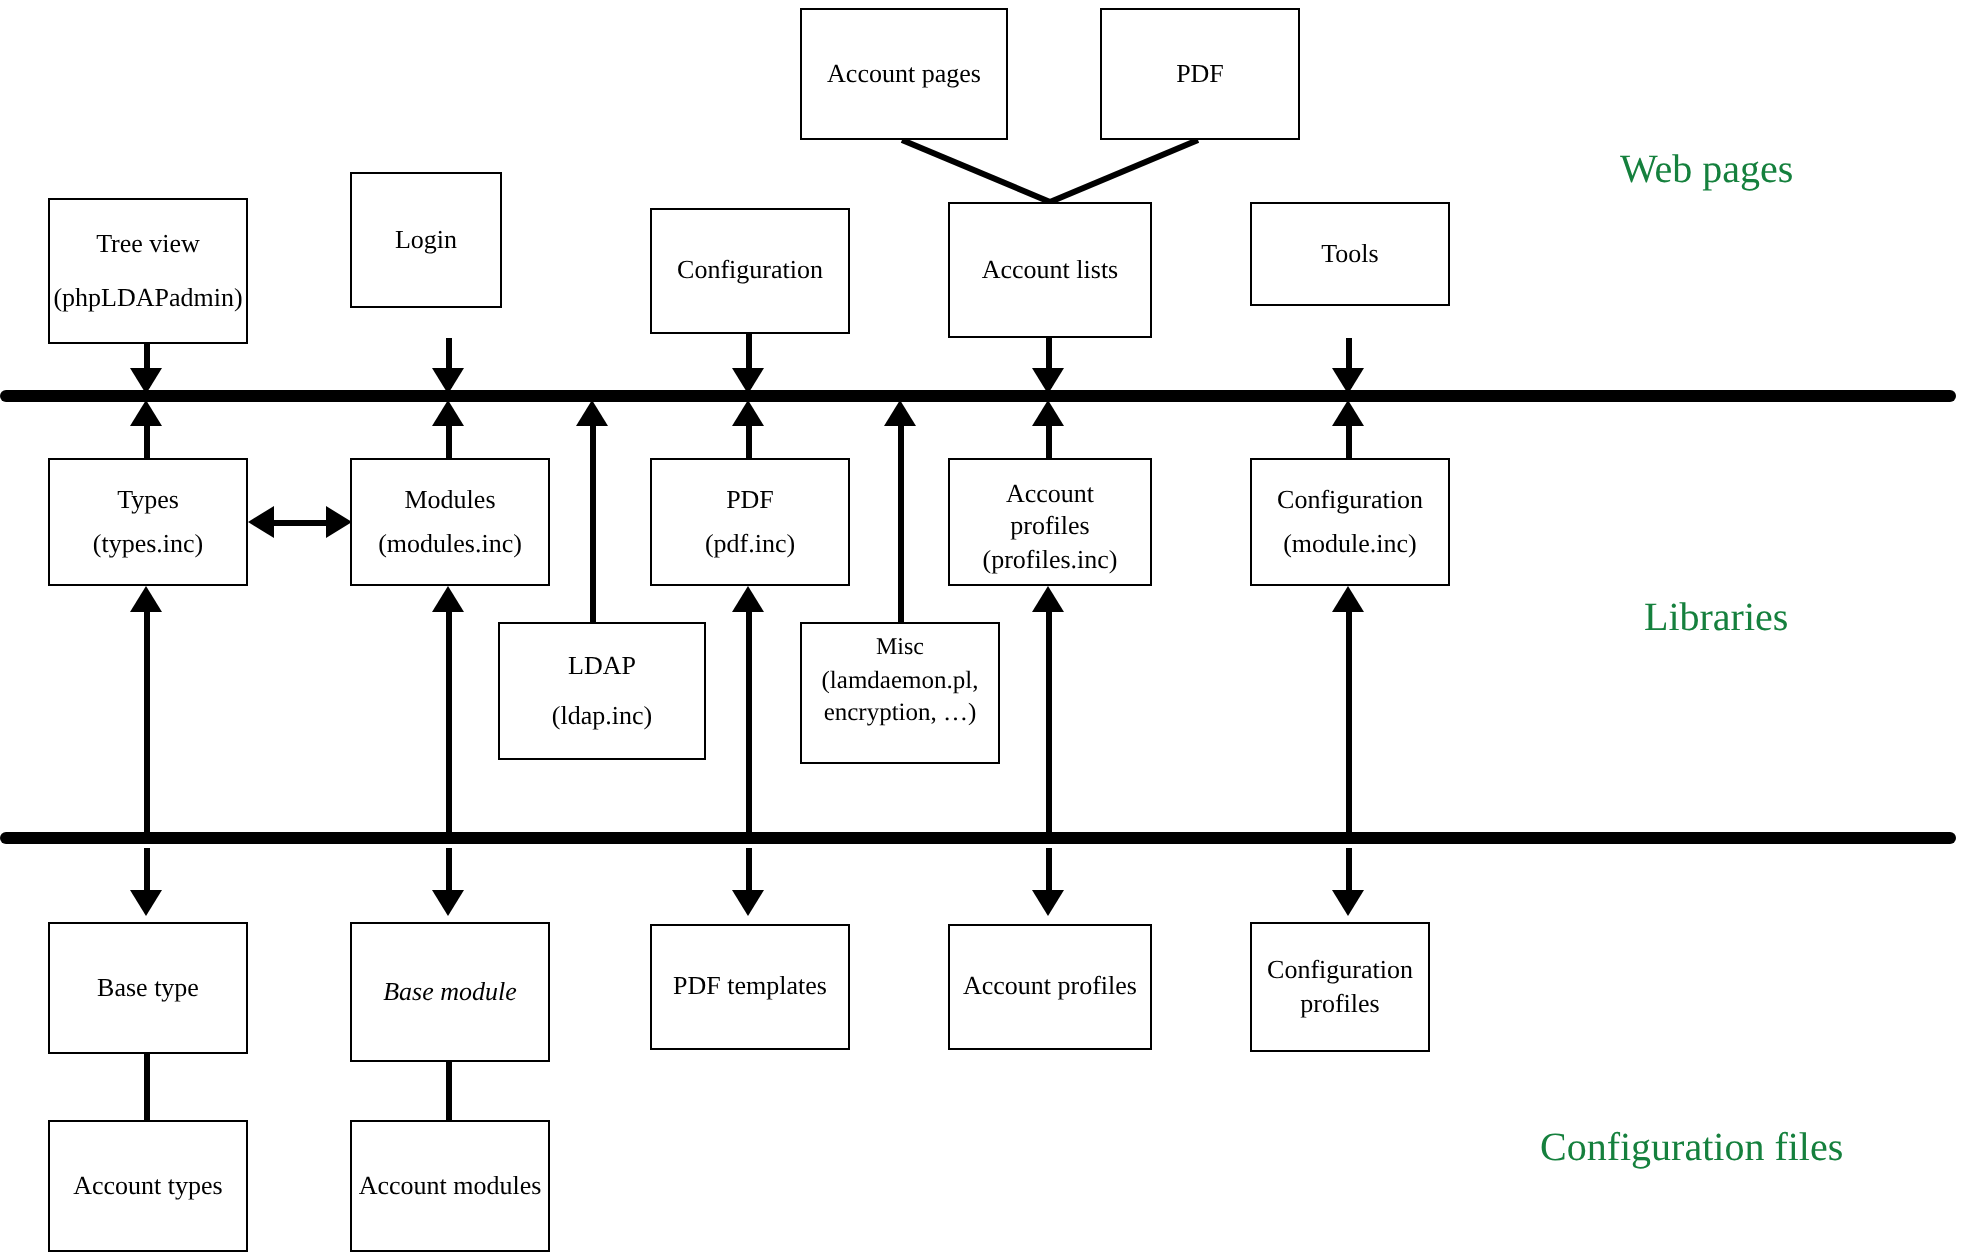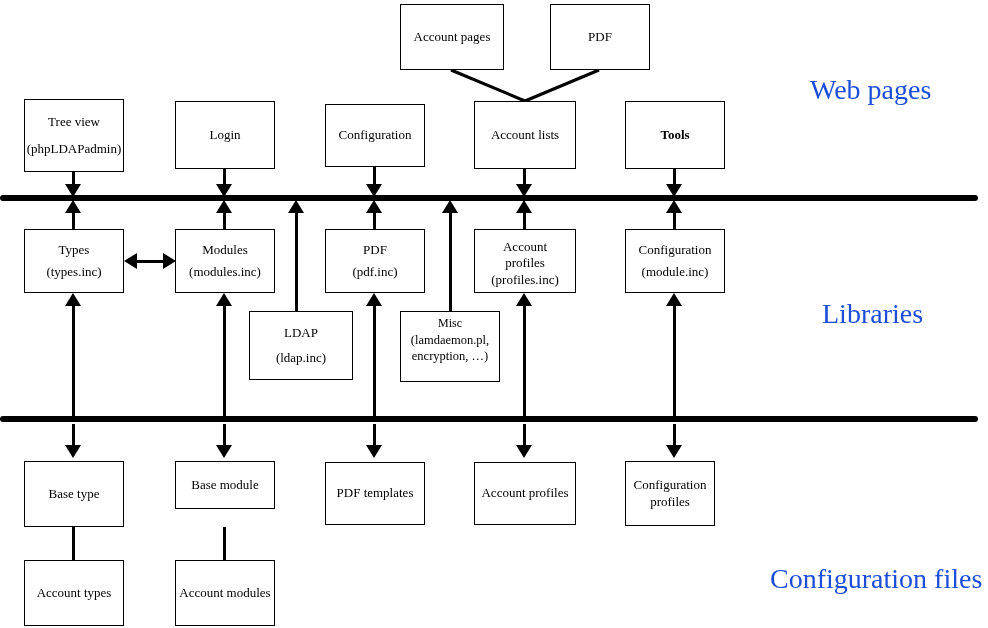--- a/index.html
+++ b/index.html
@@ -34,22 +34,22 @@
   .node .l1 { display: block; }
   .node .l2 { display: block; }
   .node.two-line { justify-content: space-around; padding: 9px 12px; }
   .node.top-label { justify-content: flex-start; padding-top: 4px; }
   .node.top-label .l2 { margin-top: 0; font-size: 12.5px; }
   .node.wrap2 { line-height: 1.3; }
 
   .section-label {
     position: absolute;
     font-family: "Liberation Serif", "DejaVu Serif", serif;
-    font-size: 28px;
-    color: #1d4ed8;
+    font-size: 20px;
+    color: #15803d;
     white-space: nowrap;
     z-index: 4;
   }
 
   .bus {
     position: absolute;
     background: #000000;
     height: 6px;
     z-index: 3;
     border-radius: 3px;
@@ -126,33 +126,33 @@
   <svg class="diag-lines" viewBox="0 0 988 628">
     <line x1="451" y1="70" x2="525" y2="101" stroke="#000000" stroke-width="3"></line>
     <line x1="599" y1="70" x2="525" y2="101" stroke="#000000" stroke-width="3"></line>
   </svg>
 
   <div class="node two-line" style="left:24px; top:99px; width:100px; height:73px;">
     <span class="l1">Tree view</span>
     <span class="l2">(phpLDAPadmin)</span>
   </div>
 
-  <div class="node" style="left:175px; top:101px; width:100px; height:68px;text-align:right;">
+  <div class="node" style="left:175px; top:86px; width:76px; height:68px;text-align:right;">
     <span class="l1">Login</span>
   </div>
 
   <div class="node" style="left:325px; top:104px; width:100px; height:63px;">
     <span class="l1">Configuration</span>
   </div>
 
   <div class="node" style="left:474px; top:101px; width:102px; height:68px;">
     <span class="l1">Account lists</span>
   </div>
 
-  <div class="node" style="left:625px; top:101px; width:100px; height:68px;font-weight:bold;">
+  <div class="node" style="left:625px; top:101px; width:100px; height:52px;">
     <span class="l1">Tools</span>
   </div>
 
   <div class="section-label" style="left:810px; top:74px;">Web pages</div>
 
   <div class="vline" style="left:72px; top:172px; height:22px;"></div>
   <div class="arrow-down" style="left:65px; top:184px;"></div>
 
   <div class="vline" style="left:223px; top:169px; height:25px;"></div>
   <div class="arrow-down" style="left:216px; top:184px;"></div>
@@ -259,21 +259,21 @@
   <div class="vline" style="left:523px; top:424px; height:25px;"></div>
   <div class="arrow-down" style="left:516px; top:445px;"></div>
 
   <div class="vline" style="left:673px; top:424px; height:25px;"></div>
   <div class="arrow-down" style="left:666px; top:445px;"></div>
 
   <div class="node" style="left:24px; top:461px; width:100px; height:66px;">
     <span class="l1">Base type</span>
   </div>
 
-  <div class="node" style="left:175px; top:461px; width:100px; height:48px;">
+  <div class="node" style="left:175px; top:461px; width:100px; height:70px;font-style:italic;">
     <span class="l1">Base module</span>
   </div>
 
   <div class="node" style="left:325px; top:462px; width:100px; height:63px;">
     <span class="l1">PDF templates</span>
   </div>
 
   <div class="node" style="left:474px; top:462px; width:102px; height:63px;">
     <span class="l1">Account profiles</span>
   </div>

